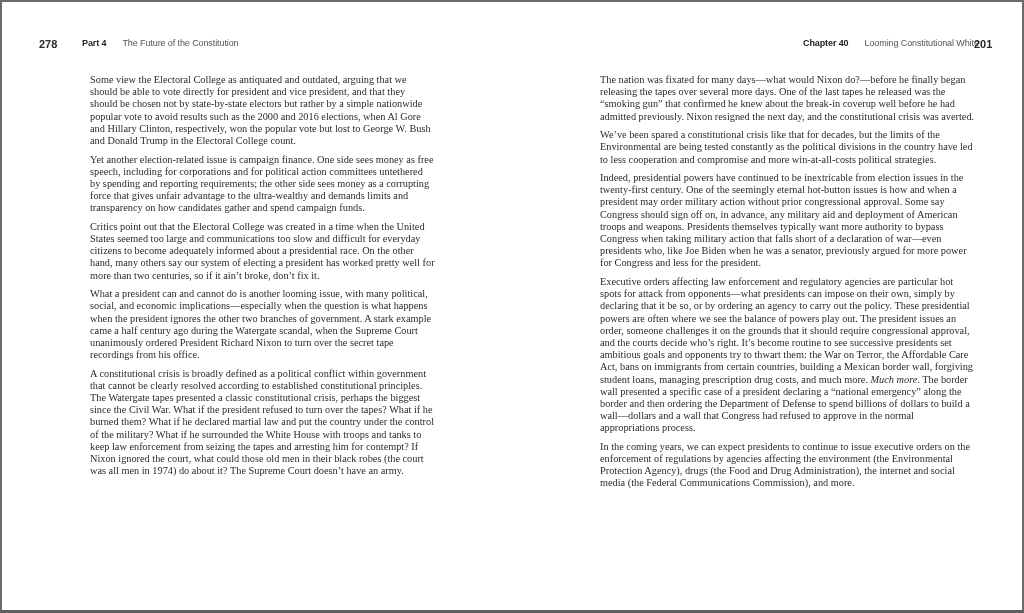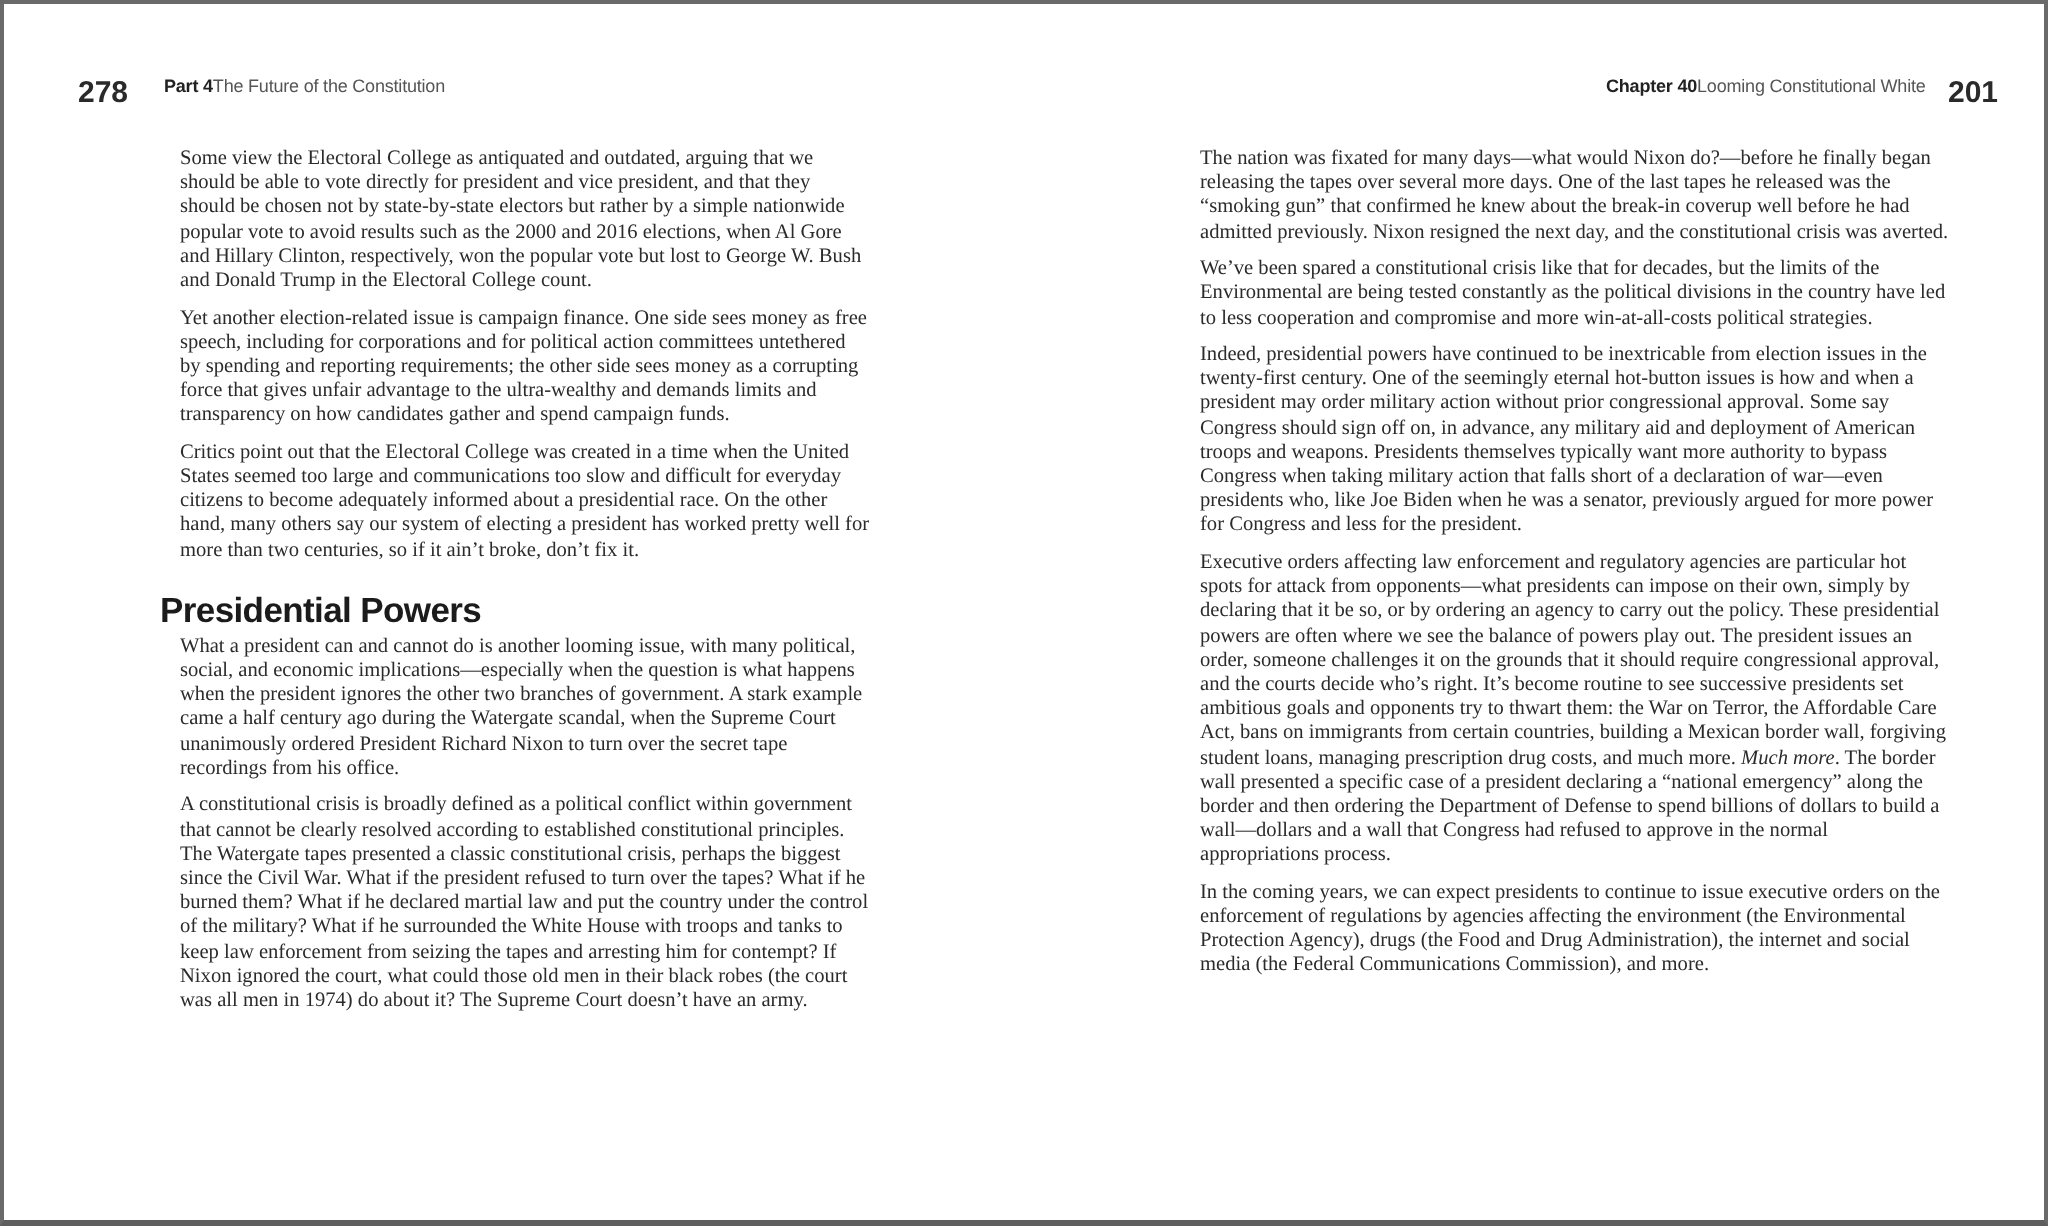--- a/index.html
+++ b/index.html
@@ -21,24 +21,24 @@
   }
   .running-head {
     position:absolute; top:36px;
     font-family:"Liberation Sans", sans-serif;
     font-size:9px; color:#3a3a3a;
     letter-spacing:-0.1px;
   }
   .folio {
     position:absolute; top:36px;
     font-family:"Liberation Sans", sans-serif;
-    font-size:15px; font-weight:bold; color:#2a2a2a;text-align:center;
+    font-size:11px; font-weight:bold; color:#2a2a2a;text-align:center;
   }
   .rh-strong { font-weight:bold; color:#222; }
-  .rh-light { color:#555; margin-left:0; }
+  .rh-light { color:#555; margin-left:16px; }
   .page {
     position:absolute;
     font-family:"Liberation Serif", serif;
     font-size:10.3px;
     line-height:12.2px;
     color:#2b2b2b;
   }
   .page p { margin:0 0 6.3px 0; }
   .left-page { left:88px; top:72px; width:345px; }
   .right-page { left:598px; top:72px; width:375px; }
@@ -65,21 +65,20 @@
 
   <div class="running-head" style="left:801px;">
     <span class="rh-strong">Chapter 40</span><span class="rh-light">Looming Constitutional White</span>
   </div>
   <span class="folio" style="left:972px;">201</span>
 
   <div class="page left-page">
     <p>Some view the Electoral College as antiquated and outdated, arguing that we should be able to vote directly for president and vice president, and that they should be chosen not by state-by-state electors but rather by a simple nationwide popular vote to avoid results such as the 2000 and 2016 elections, when Al Gore and Hillary Clinton, respectively, won the popular vote but lost to George W. Bush and Donald Trump in the Electoral College count.</p>
     <p>Yet another election-related issue is campaign finance. One side sees money as free speech, including for corporations and for political action committees untethered by spending and reporting requirements; the other side sees money as a corrupting force that gives unfair advantage to the ultra-wealthy and demands limits and transparency on how candidates gather and spend campaign funds.</p>
     <p>Critics point out that the Electoral College was created in a time when the United States seemed too large and communications too slow and difficult for everyday citizens to become adequately informed about a presidential race. On the other hand, many others say our system of electing a president has worked pretty well for more than two centuries, so if it ain’t broke, don’t fix it.</p>
-    <h2 class="section-heading">Presidential Powers</h2>
     <p>What a president can and cannot do is another looming issue, with many political, social, and economic implications—especially when the question is what happens when the president ignores the other two branches of government. A stark example came a half century ago during the Watergate scandal, when the Supreme Court unanimously ordered President Richard Nixon to turn over the secret tape recordings from his office.</p>
     <p>A constitutional crisis is broadly defined as a political conflict within government that cannot be clearly resolved according to established constitutional principles. The Watergate tapes presented a classic constitutional crisis, perhaps the biggest since the Civil War. What if the president refused to turn over the tapes? What if he burned them? What if he declared martial law and put the country under the control of the military? What if he surrounded the White House with troops and tanks to keep law enforcement from seizing the tapes and arresting him for contempt? If Nixon ignored the court, what could those old men in their black robes (the court was all men in 1974) do about it? The Supreme Court doesn’t have an army.</p>
   </div>
 
   <div class="page right-page">
     <p>The nation was fixated for many days—what would Nixon do?—before he finally began releasing the tapes over several more days. One of the last tapes he released was the “smoking gun” that confirmed he knew about the break-in coverup well before he had admitted previously. Nixon resigned the next day, and the constitutional crisis was averted.</p>
     <p>We’ve been spared a constitutional crisis like that for decades, but the limits of the Environmental are being tested constantly as the political divisions in the country have led to less cooperation and compromise and more win-at-all-costs political strategies.</p>
     <p>Indeed, presidential powers have continued to be inextricable from election issues in the twenty-first century. One of the seemingly eternal hot-button issues is how and when a president may order military action without prior congressional approval. Some say Congress should sign off on, in advance, any military aid and deployment of American troops and weapons. Presidents themselves typically want more authority to bypass Congress when taking military action that falls short of a declaration of war—even presidents who, like Joe Biden when he was a senator, previously argued for more power for Congress and less for the president.</p>
     <p><span>Executive orders affecting law enforcement and regulatory agencies are particular hot spots for attack from opponents—what presidents can impose on their own, simply by declaring that it be so, or by ordering an agency to carry out the policy. These presidential powers are often where we see the balance of powers play out. The president issues an order, someone challenges it on the grounds that it should require congressional approval, and the courts decide who’s right. It’s become routine to see successive presidents set ambitious goals and opponents try to thwart them: the War on Terror, the Affordable Care Act, bans on immigrants from certain countries, building a Mexican border wall, forgiving student loans, managing prescription drug costs, and much more. </span><em>Much more</em><span>. The border wall presented a specific case of a president declaring a “national emergency” along the border and then ordering the Department of Defense to spend billions of dollars to build a wall—dollars and a wall that Congress had refused to approve in the normal appropriations process.</span></p>
     <p>In the coming years, we can expect presidents to continue to issue executive orders on the enforcement of regulations by agencies affecting the environment (the Environmental Protection Agency), drugs (the Food and Drug Administration), the internet and social media (the Federal Communications Commission), and more.</p>

